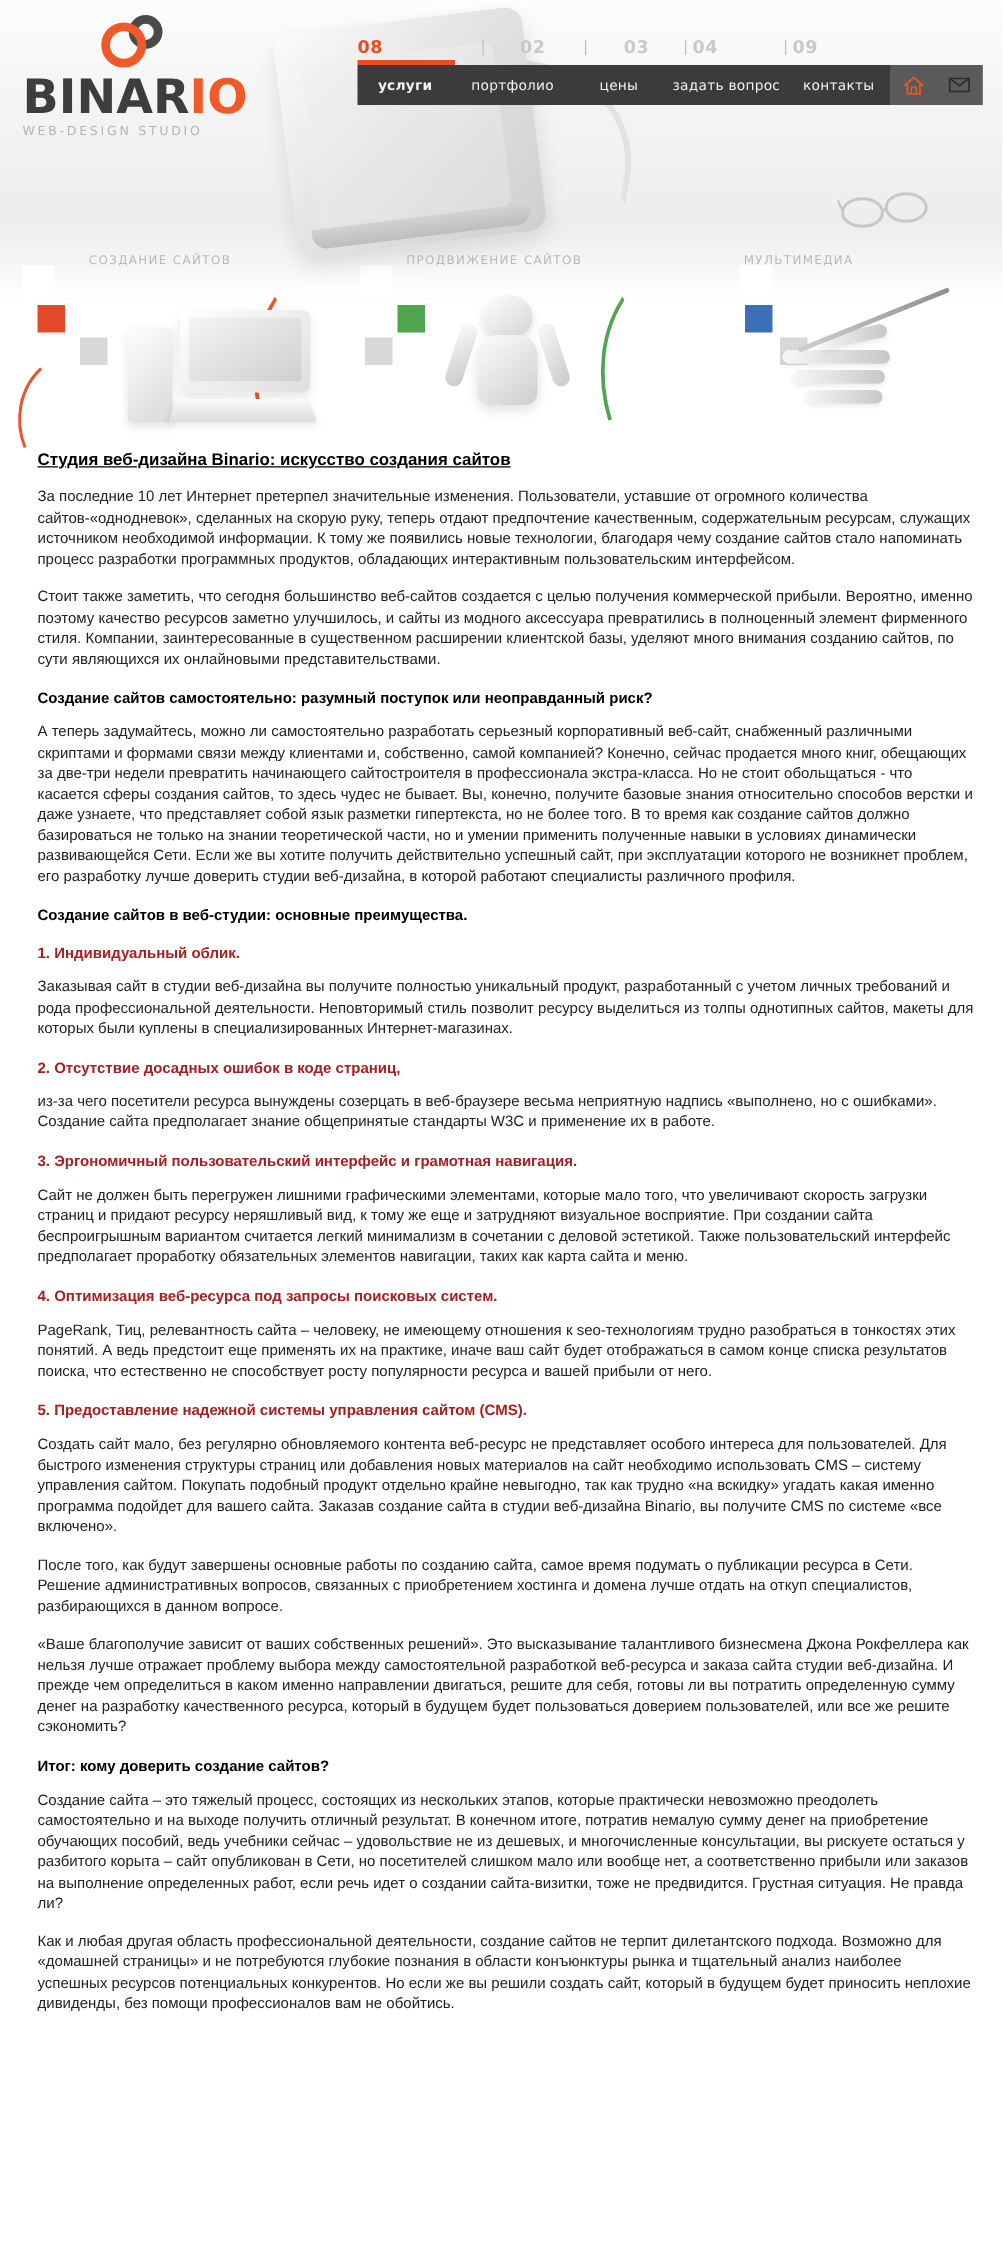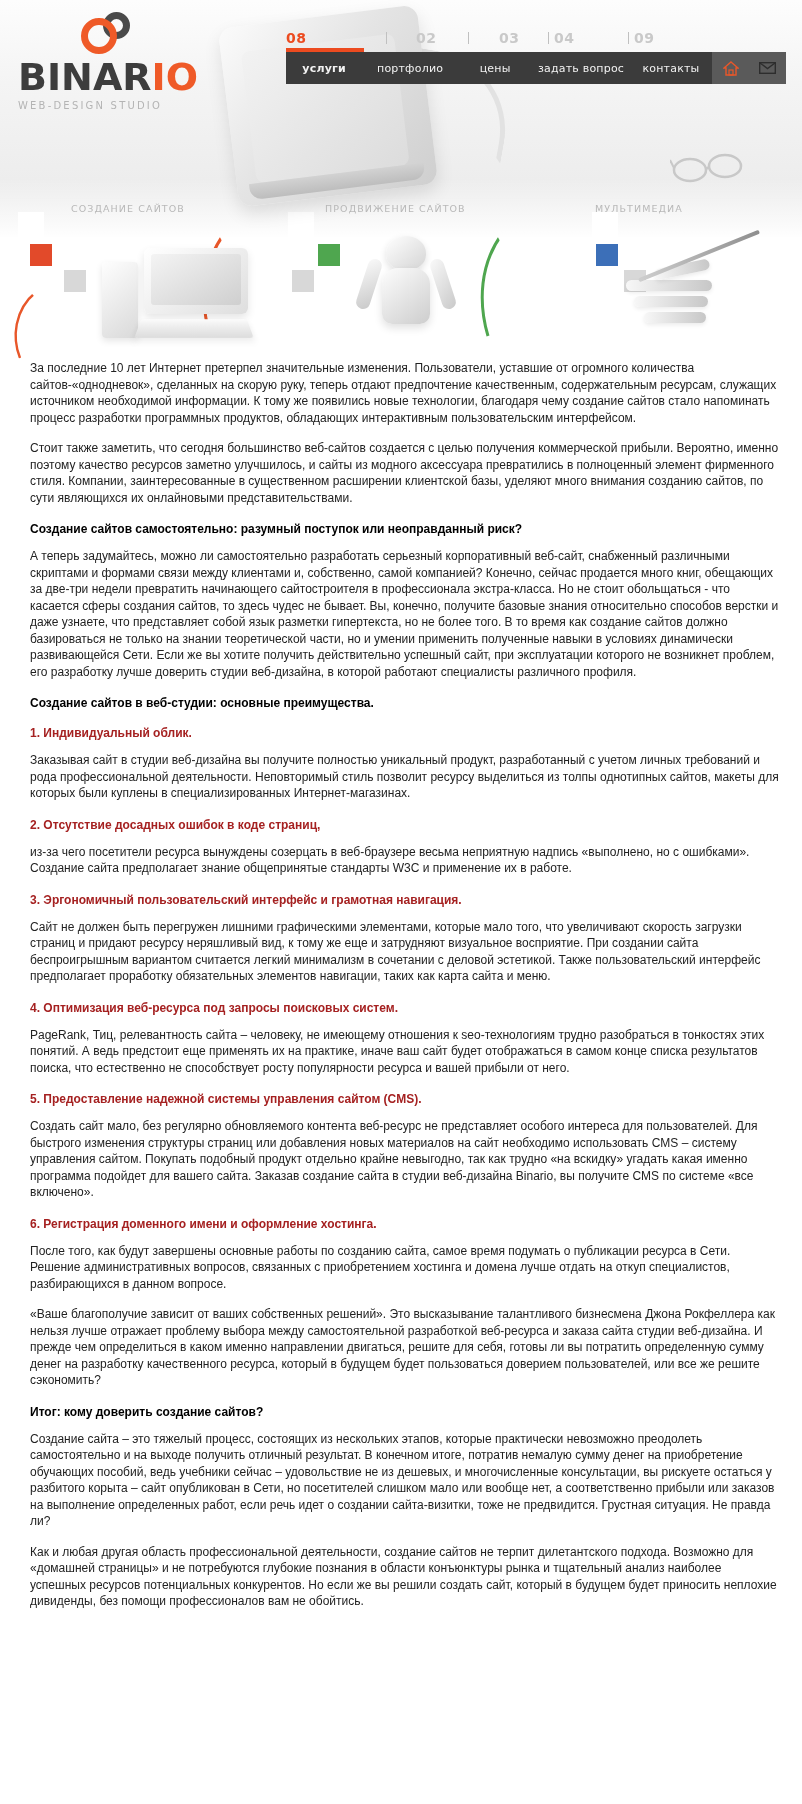--- a/index.html
+++ b/index.html
@@ -491,36 +491,36 @@
       <div class="finger" style="left:2px;  top:34px; width:86px;"></div>
       <div class="finger" style="left:10px; top:50px; width:74px;"></div>
       <div class="finger" style="left:20px; top:66px; width:62px;"></div>
       <div class="finger" style="left:30px; top:18px; width:56px; transform:rotate(-12deg);"></div>
       <div class="stylus"></div>
     </div>
   </div>
 </div>
 
 <div class="article">
+  <h1>Студия веб-дизайна Binario: искусство создания сайтов</h1>
   <div id="article-blocks">
       <p>За последние 10 лет Интернет претерпел значительные изменения. Пользователи, уставшие от огромного количества сайтов-«однодневок», сделанных на скорую руку, теперь отдают предпочтение качественным, содержательным ресурсам, служащих источником необходимой информации. К тому же появились новые технологии, благодаря чему создание сайтов стало напоминать процесс разработки программных продуктов, обладающих интерактивным пользовательским интерфейсом.</p>
       <p>Стоит также заметить, что сегодня большинство веб-сайтов создается с целью получения коммерческой прибыли. Вероятно, именно поэтому качество ресурсов заметно улучшилось, и сайты из модного аксессуара превратились в полноценный элемент фирменного стиля. Компании, заинтересованные в существенном расширении клиентской базы, уделяют много внимания созданию сайтов, по сути являющихся их онлайновыми представительствами.</p>
       <h2>Создание сайтов самостоятельно: разумный поступок или неоправданный риск?</h2>
       <p>А теперь задумайтесь, можно ли самостоятельно разработать серьезный корпоративный веб-сайт, снабженный различными скриптами и формами связи между клиентами и, собственно, самой компанией? Конечно, сейчас продается много книг, обещающих за две-три недели превратить начинающего сайтостроителя в профессионала экстра-класса. Но не стоит обольщаться - что касается сферы создания сайтов, то здесь чудес не бывает. Вы, конечно, получите базовые знания относительно способов верстки и даже узнаете, что представляет собой язык разметки гипертекста, но не более того. В то время как создание сайтов должно базироваться не только на знании теоретической части, но и умении применить полученные навыки в условиях динамически развивающейся Сети. Если же вы хотите получить действительно успешный сайт, при эксплуатации которого не возникнет проблем, его разработку лучше доверить студии веб-дизайна, в которой работают специалисты различного профиля.</p>
       <h2>Создание сайтов в веб-студии: основные преимущества.</h2>
       <h3>1. Индивидуальный облик.</h3>
       <p>Заказывая сайт в студии веб-дизайна вы получите полностью уникальный продукт, разработанный с учетом личных требований и рода профессиональной деятельности. Неповторимый стиль позволит ресурсу выделиться из толпы однотипных сайтов, макеты для которых были куплены в специализированных Интернет-магазинах.</p>
       <h3>2. Отсутствие досадных ошибок в коде страниц,</h3>
       <p>из-за чего посетители ресурса вынуждены созерцать в веб-браузере весьма неприятную надпись «выполнено, но с ошибками». Создание сайта предполагает знание общепринятые стандарты W3C и применение их в работе.</p>
       <h3>3. Эргономичный пользовательский интерфейс и грамотная навигация.</h3>
       <p>Сайт не должен быть перегружен лишними графическими элементами, которые мало того, что увеличивают скорость загрузки страниц и придают ресурсу неряшливый вид, к тому же еще и затрудняют визуальное восприятие. При создании сайта беспроигрышным вариантом считается легкий минимализм в сочетании с деловой эстетикой. Также пользовательский интерфейс предполагает проработку обязательных элементов навигации, таких как карта сайта и меню.</p>
       <h3>4. Оптимизация веб-ресурса под запросы поисковых систем.</h3>
       <p>PageRank, Тиц, релевантность сайта – человеку, не имеющему отношения к seo-технологиям трудно разобраться в тонкостях этих понятий. А ведь предстоит еще применять их на практике, иначе ваш сайт будет отображаться в самом конце списка результатов поиска, что естественно не способствует росту популярности ресурса и вашей прибыли от него.</p>
       <h3>5. Предоставление надежной системы управления сайтом (CMS).</h3>
       <p>Создать сайт мало, без регулярно обновляемого контента веб-ресурс не представляет особого интереса для пользователей. Для быстрого изменения структуры страниц или добавления новых материалов на сайт необходимо использовать CMS – систему управления сайтом. Покупать подобный продукт отдельно крайне невыгодно, так как трудно «на вскидку» угадать какая именно программа подойдет для вашего сайта. Заказав создание сайта в студии веб-дизайна Binario, вы получите CMS по системе «все включено».</p>
-      <h3>6. Регистрация доменного имени и оформление хостинга.</h3>
       <p>После того, как будут завершены основные работы по созданию сайта, самое время подумать о публикации ресурса в Сети. Решение административных вопросов, связанных с приобретением хостинга и домена лучше отдать на откуп специалистов, разбирающихся в данном вопросе.</p>
       <p>«Ваше благополучие зависит от ваших собственных решений». Это высказывание талантливого бизнесмена Джона Рокфеллера как нельзя лучше отражает проблему выбора между самостоятельной разработкой веб-ресурса и заказа сайта студии веб-дизайна. И прежде чем определиться в каком именно направлении двигаться, решите для себя, готовы ли вы потратить определенную сумму денег на разработку качественного ресурса, который в будущем будет пользоваться доверием пользователей, или все же решите сэкономить?</p>
       <h2>Итог: кому доверить создание сайтов?</h2>
       <p>Создание сайта – это тяжелый процесс, состоящих из нескольких этапов, которые практически невозможно преодолеть самостоятельно и на выходе получить отличный результат. В конечном итоге, потратив немалую сумму денег на приобретение обучающих пособий, ведь учебники сейчас – удовольствие не из дешевых, и многочисленные консультации, вы рискуете остаться у разбитого корыта – сайт опубликован в Сети, но посетителей слишком мало или вообще нет, а соответственно прибыли или заказов на выполнение определенных работ, если речь идет о создании сайта-визитки, тоже не предвидится. Грустная ситуация. Не правда ли?</p>
       <p>Как и любая другая область профессиональной деятельности, создание сайтов не терпит дилетантского подхода. Возможно для «домашней страницы» и не потребуются глубокие познания в области конъюнктуры рынка и тщательный анализ наиболее успешных ресурсов потенциальных конкурентов. Но если же вы решили создать сайт, который в будущем будет приносить неплохие дивиденды, без помощи профессионалов вам не обойтись.</p>
     </div>
 </div>
 
 </body></html>

